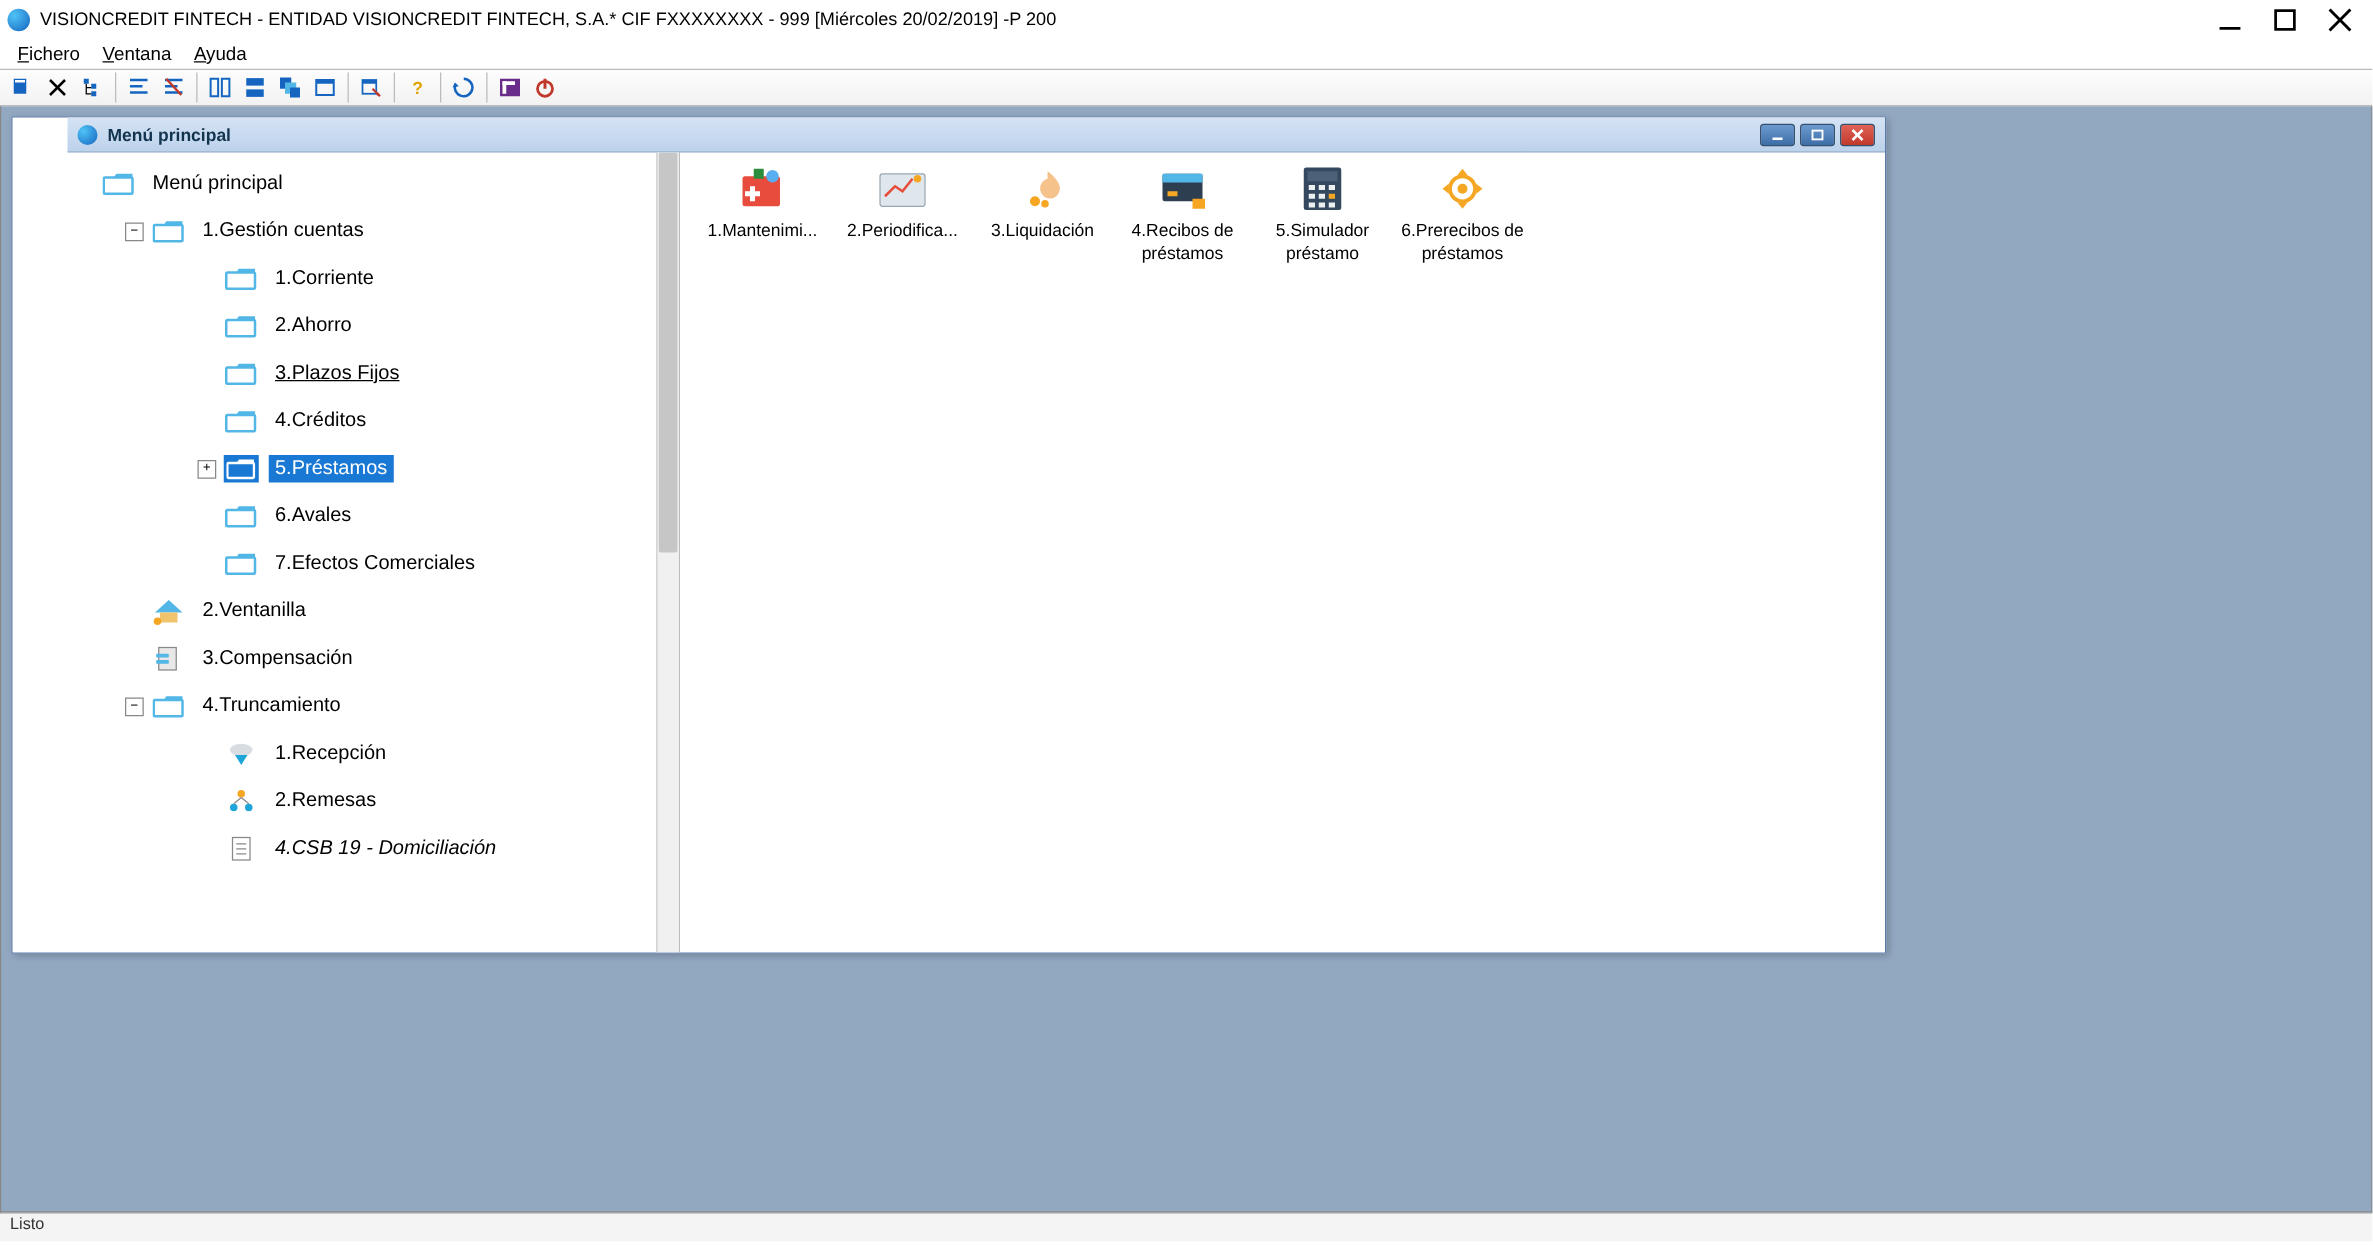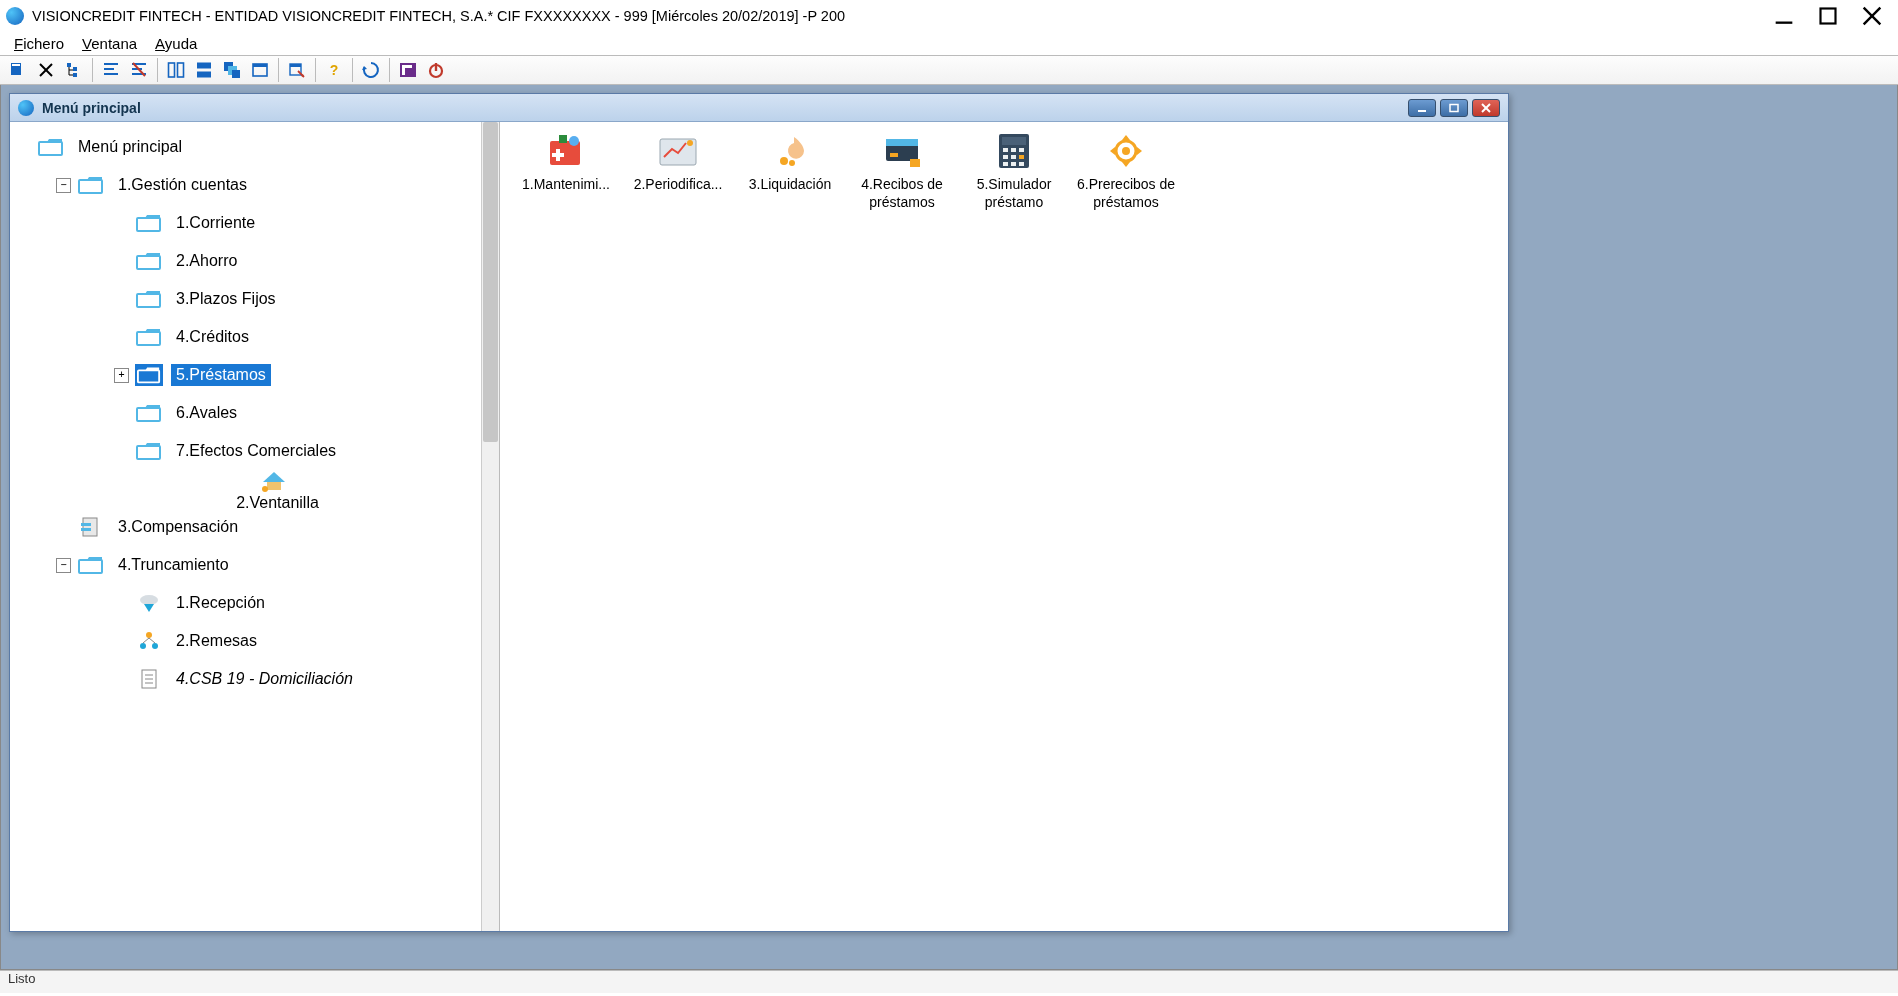--- a/index.html
+++ b/index.html
@@ -20,21 +20,21 @@
   
   .toolbar { height: 30px; border-top: 1px solid #bbb; border-bottom: 1px solid #bbb; background: linear-gradient(#fdfdfd, #f2f2f2); display: flex; align-items: center; padding: 0 4px; }
   .toolbar .sep { width: 1px; height: 24px; background: #bbb; margin: 0 4px; }
   .toolbar .tbtn { width: 26px; height: 26px; display: flex; align-items: center; justify-content: center; margin: 0 1px; }
   .toolbar svg { width: 20px; height: 20px; }
 
   
   .mdi { position: relative; background: #92a8c1; height: calc(100% - 32px - 26px - 30px - 23px); border: 1px solid #888; border-top: none; padding: 8px; }
 
   
-  .child-window { position: relative; width: 1500px; height: 839px; background: #fff; border: 1px solid #5a7aa6; box-shadow: 2px 2px 6px rgba(0,0,0,0.25); }
+  .child-window { position: relative; width: 1500px; height: 670px; background: #fff; border: 1px solid #5a7aa6; box-shadow: 2px 2px 6px rgba(0,0,0,0.25); padding-left: 44px; }
   .child-titlebar { height: 28px; background: linear-gradient(#d5e3f4, #bcd2eb); border-bottom: 1px solid #8aa7c9; display: flex; align-items: center; padding: 0 8px; }
   .child-titlebar .app-icon { width: 16px; height: 16px; border-radius: 50%; background: radial-gradient(circle at 30% 30%, #4fc3f7, #1565c0); margin-right: 8px; }
   .child-titlebar .ct-text { flex: 1; font-size: 14px; font-weight: 600; color: #13344f; }
   .child-titlebar .ct-btns { display: flex; gap: 4px; }
   .child-titlebar .cbtn { width: 28px; height: 18px; border: 1px solid #36506f; border-radius: 3px; display: flex; align-items: center; justify-content: center; font-size: 11px; font-weight: bold; color: #fff; }
   .cbtn.min, .cbtn.max { background: linear-gradient(#6c9bd1, #3d6ea6); }
   .cbtn.close { background: linear-gradient(#e06357, #c0392b); }
 
   
   .split { display: flex; height: calc(100% - 28px); }
@@ -265,21 +265,21 @@
                 <span class="no-expander"></span>
                 <span class="ticon">
                   <svg class="folder-svg" viewBox="0 0 26 20">
 
     <path d="M1 5 h8 l2 -3 h13 v3 h-23 z" fill="#52b7e6"></path>
     <rect x="1" y="5" width="23" height="13" rx="1" fill="#fff" stroke="#52b7e6" stroke-width="2"></rect>
   </svg>
                 </span>
                 <span class="tree-label">2.Ahorro</span>
               </div>
-              <div class="tree-row" style="padding-left: 102px;">
+              <div class="tree-row" style="padding-left: 102px; text-decoration: underline;">
                 <span class="no-expander"></span>
                 <span class="ticon">
                   <svg class="folder-svg" viewBox="0 0 26 20">
 
     <path d="M1 5 h8 l2 -3 h13 v3 h-23 z" fill="#52b7e6"></path>
     <rect x="1" y="5" width="23" height="13" rx="1" fill="#fff" stroke="#52b7e6" stroke-width="2"></rect>
   </svg>
                 </span>
                 <span class="tree-label">3.Plazos Fijos</span>
               </div>
@@ -320,21 +320,21 @@
                 <span class="no-expander"></span>
                 <span class="ticon">
                   <svg class="folder-svg" viewBox="0 0 26 20">
 
     <path d="M1 5 h8 l2 -3 h13 v3 h-23 z" fill="#52b7e6"></path>
     <rect x="1" y="5" width="23" height="13" rx="1" fill="#fff" stroke="#52b7e6" stroke-width="2"></rect>
   </svg>
                 </span>
                 <span class="tree-label">7.Efectos Comerciales</span>
               </div>
-              <div class="tree-row" style="padding-left: 44px; flex-direction: column;">
+              <div class="tree-row" style="padding-left: 44px;">
                 <span class="no-expander"></span>
                 <span class="ticon">
                   <svg width="26" height="22" viewBox="0 0 26 22">
                     <polygon points="13,2 24,12 2,12" fill="#52b7e6"></polygon>
                     <rect x="6" y="12" width="14" height="8" fill="#f0c36d"></rect>
                     <circle cx="4" cy="19" r="3" fill="#f5a623"></circle>
                   </svg>
                 </span>
                 <span class="tree-label">2.Ventanilla</span>
               </div>

